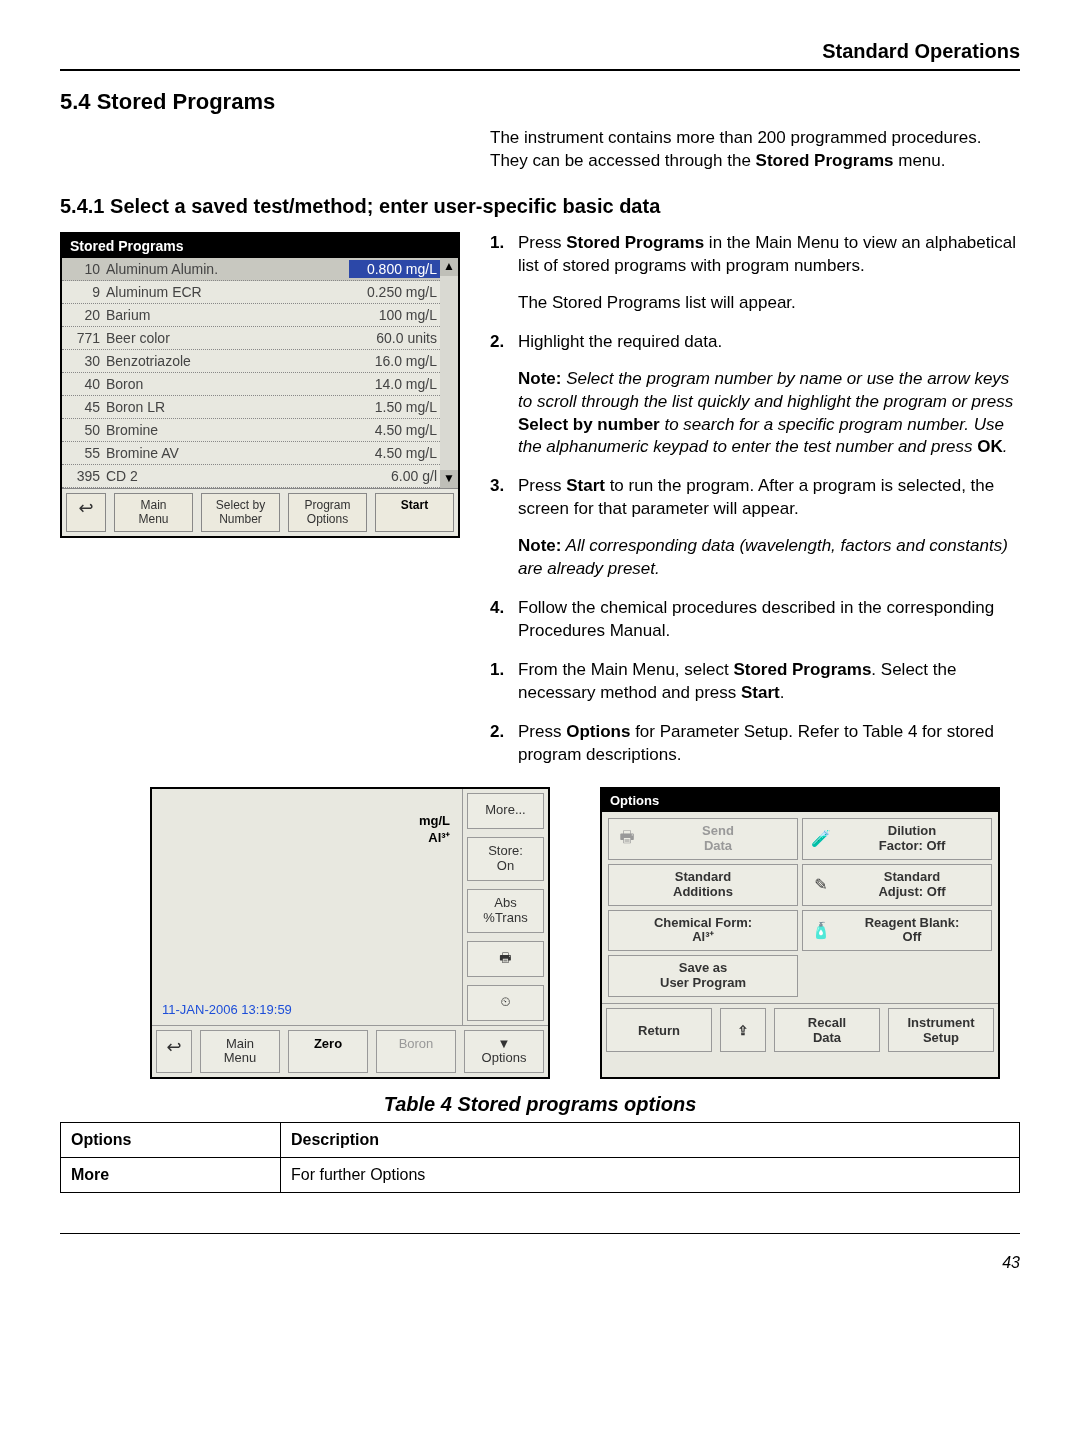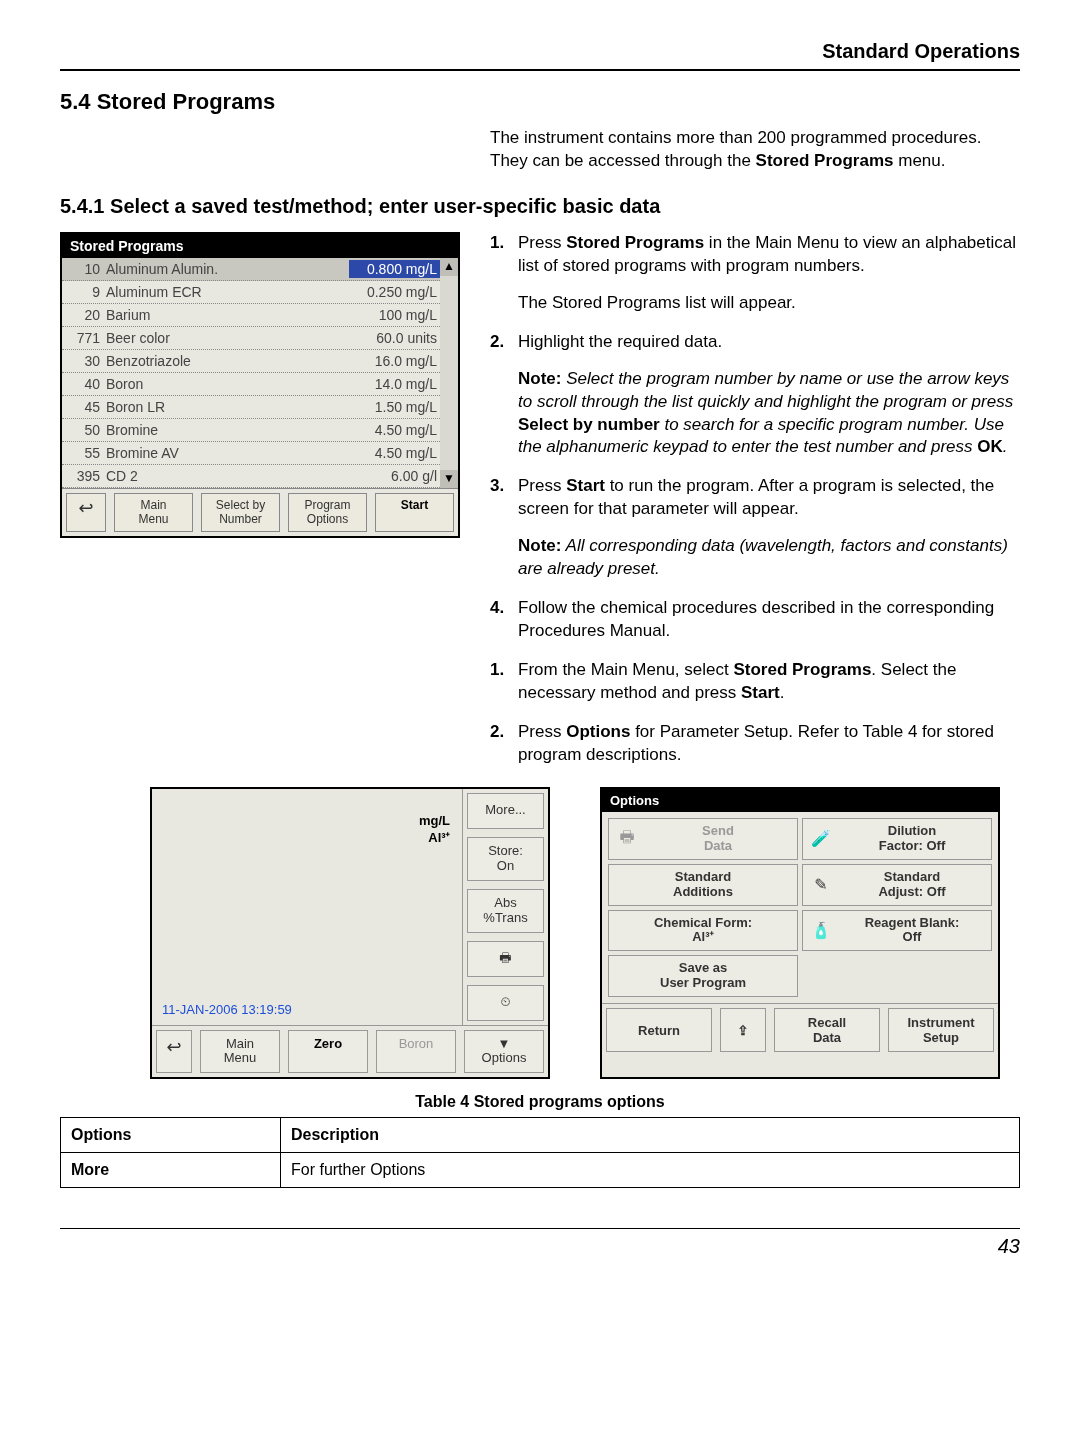--- a/index.html
+++ b/index.html
@@ -180,40 +180,41 @@
   .opt-btn .otext { flex: 1; text-align: center; font-weight: bold; line-height: 1.15; }
   .opt-foot { display:flex; border-top:1px solid #999;justify-content:space-between; }
   .opt-foot .ofb {
     flex:1; border:1px solid #999; margin:4px; padding:6px 4px;
     text-align:center; font-weight:bold; background:#ecece4;
     display:flex; align-items:center; justify-content:center; gap:6px;
   }
 
   .caption {
     text-align: center; font-weight: bold; margin: 8px 0 6px 0;
-    font-size: 16px;
+    font-size: 20px;
+    font-style: italic;
   }
   table.opts {
     width: 100%;
     border-collapse: collapse;
     font-size: 16px;
   }
   table.opts th, table.opts td {
     border: 1px solid #000;
     padding: 8px 10px;
     text-align: left;
   }
   table.opts th { font-weight: bold; }
   .pagefoot {
     border-top: 1.5px solid #000;
     margin-top: 40px;
     text-align: right;
     font-style: italic;
-    font-size: 20px;
-    padding-top: 6px;
+    font-size: 16px;
+    padding-top: 20px;
   }
 </style>
 </head>
 <body>
 
 <div class="page">
 
   <div class="header-right">Standard Operations</div>
 
   <h1 class="section">5.4  Stored Programs</h1>

